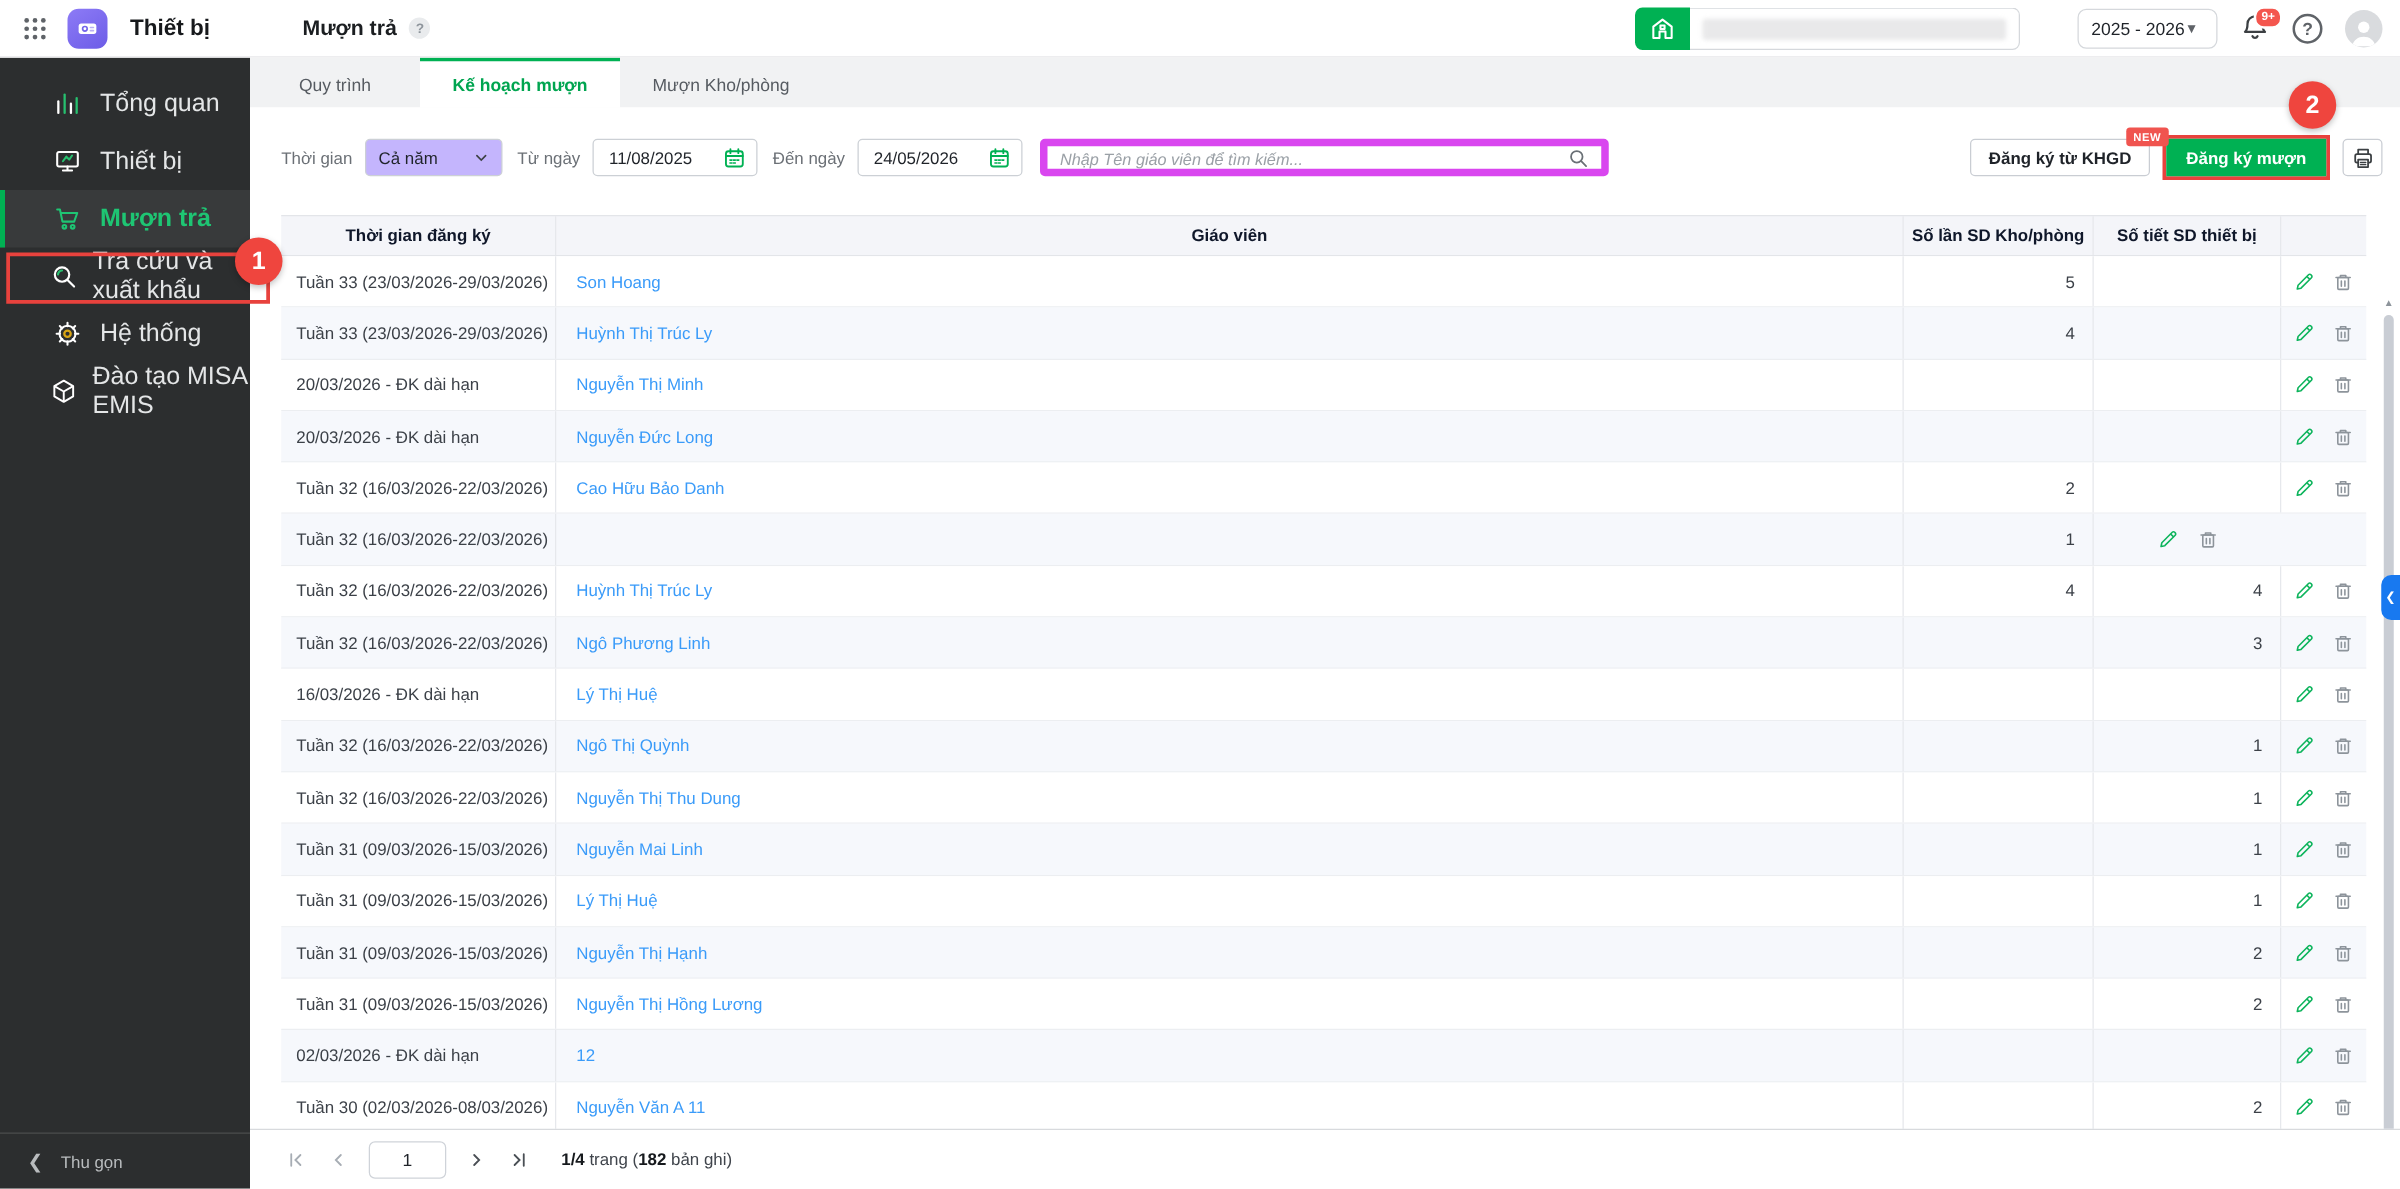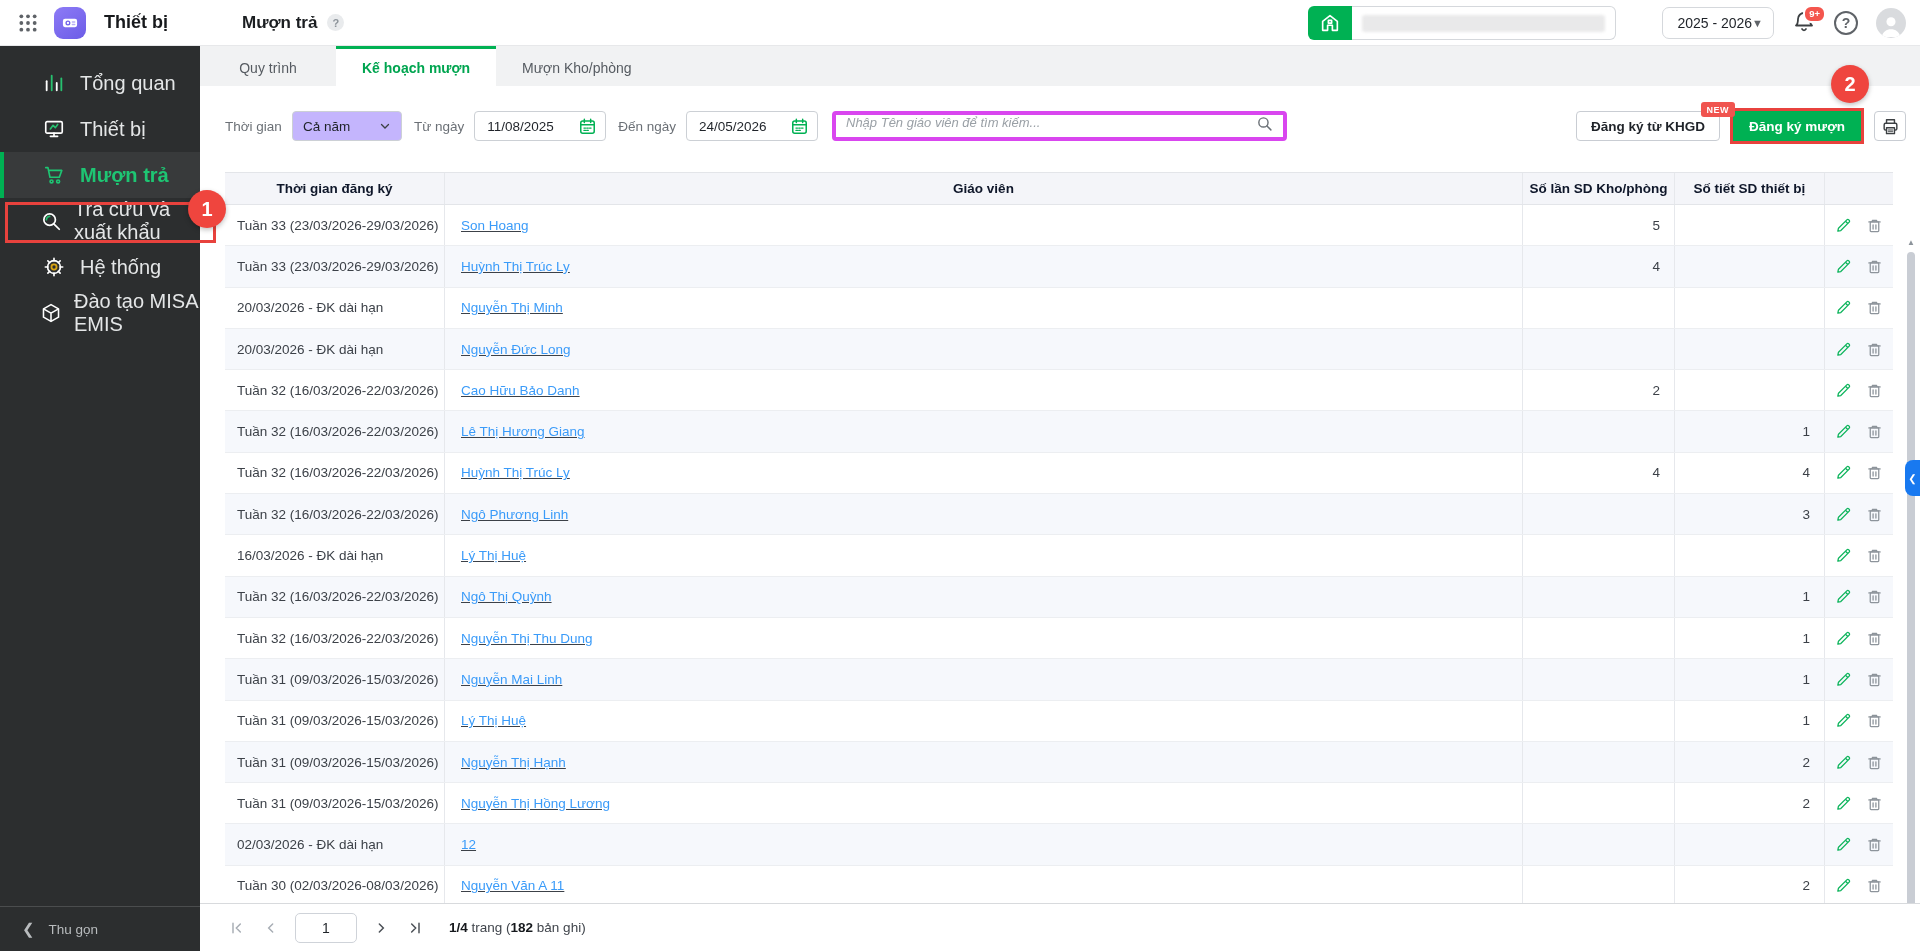--- a/index.html
+++ b/index.html
@@ -10,21 +10,21 @@
   .topbar { position:absolute; left:0; top:0; width:1920px; height:46px; background:#fff; border-bottom:1px solid #e7e8ea; display:flex; align-items:center; z-index:5; }
   .grid-icon { margin-left:18px; width:20px; height:20px; color:#5f6368; cursor:pointer; }
   .app-icon { margin-left:16px; width:32px; height:32px; border-radius:9px; background:linear-gradient(145deg,#8d7bf6,#6c5ce7); display:flex; align-items:center; justify-content:center; }
   .app-title { margin-left:18px; font-size:18px; font-weight:700; color:#17191c; }
   .module-title { margin-left:74px; font-size:17px; font-weight:700; color:#1b1e21; }
   .help-badge { margin-left:10px; width:17px; height:17px; border-radius:50%; background:#e9ebed; color:#8d949b; font-size:11px; font-weight:700; display:flex; align-items:center; justify-content:center; cursor:pointer; }
   .top-right { position:absolute; right:14px; top:6px; height:34px; display:flex; align-items:center; }
   .home-btn { width:44px; height:34px; background:#00b153; border-radius:6px 0 0 6px; display:flex; align-items:center; justify-content:center; cursor:pointer; }
   .school-box { width:264px; height:34px; background:#fff; border:1px solid #d5d8dc; border-left:none; border-radius:0 6px 6px 0; display:flex; align-items:center; padding:0 10px; }
   .school-blur { width:100%; height:17px; border-radius:3px; background:#e9e9ea; filter:blur(1.5px); }
-  .year-select { margin-left:46px; width:112px; height:32px; border:1px solid #d5d8dc; border-radius:7px; display:flex; align-items:center; justify-content:flex-end; padding:12px 10px; font-size:14px; color:#1f2329; cursor:pointer; background:#fff; }
+  .year-select { margin-left:46px; width:112px; height:32px; border:1px solid #d5d8dc; border-radius:7px; display:flex; align-items:center; justify-content:flex-start; padding:12px 10px; font-size:14px; color:#1f2329; cursor:pointer; background:#fff; }
   .chev-down { color:#5f6368; font-size:11px; }
   .bell-wrap { position:relative; margin-left:18px; width:24px; height:26px; cursor:pointer; color:#3c4043; }
   .bell-count { position:absolute; top:-5px; right:-10px; background:#f4564e; color:#fff; font-size:9.5px; font-weight:700; border-radius:8px; padding:2px 4px; line-height:1; border:2px solid #fff; }
   .help-circle { margin-left:18px; width:24px; height:24px; border-radius:50%; border:2px solid #5f6368; color:#5f6368; font-size:14px; font-weight:700; display:flex; align-items:center; justify-content:center; cursor:pointer; }
   .avatar { margin-left:18px; width:30px; height:30px; border-radius:50%; background:#d9dbde; overflow:hidden; display:flex; align-items:flex-end; justify-content:center; cursor:pointer; }
 
   
   .sidebar { position:absolute; left:0; top:46px; width:200px; height:905px; background:#2c2e2f; z-index:4; display:flex; flex-direction:column; }
   .nav { padding-top:14px; }
   .nav-item { position:relative; height:46px; display:flex; align-items:center; cursor:pointer; color:#e4e6e7; }
@@ -41,40 +41,40 @@
   
   .main { position:absolute; left:200px; top:46px; width:1720px; height:905px; background:#fff; }
   .tabstrip { height:40px; background:#f1f2f3; display:flex; }
   .tab { min-width:136px; padding:0 26px; display:flex; align-items:center; justify-content:center; font-size:14px; color:#565b61; cursor:pointer; border-top:3px solid transparent; }
   .tab.active { background:#fff; border-top:3px solid #00b153; color:#00a550; font-weight:700; }
 
   .filterbar { height:80px; display:flex; align-items:center; padding:0 14px 0 25px; background:#fff; }
   .f-label { font-size:13.5px; color:#6b7076; margin-right:10px; white-space:nowrap; }
   .select-box { width:110px; height:30px; border:1px solid #ccd0d5; border-radius:4px; background:#c4b5fd; display:flex; align-items:center; justify-content:space-between; padding:0 10px; font-size:13.5px; color:#1f2329; cursor:pointer; margin-right:12px; }
   .date-box { width:132px; height:30px; border:1px solid #ccd0d5; border-radius:4px; background:#fff; display:flex; align-items:center; justify-content:space-between; padding:0 8px 0 12px; font-size:13.5px; color:#1f2329; margin-right:12px; cursor:text; }
-  .search-box { width:455px; height:30px; border:4px solid #d946ef; border-radius:4px; background:#fff; display:flex; align-items:flex-start; padding:0 10px; margin-left:2px; }
+  .search-box { width:455px; height:30px; border:6px solid #d946ef; border-radius:4px; background:#fff; display:flex; align-items:flex-end; padding:0 10px; margin-left:2px; }
   .search-box input { flex:1; border:none; outline:none; font-size:13px; font-style:italic; color:#3c4043; background:transparent; font-family:inherit; }
   .search-box input::placeholder { color:#9aa0a6; font-style:italic; }
   .btn-khgd { position:relative; height:30px; border:1px solid #c9cdd3; border-radius:4px; background:#fff; font-size:13.5px; font-weight:700; color:#1f2329; padding:0 14px; cursor:pointer; font-family:inherit; }
   .new-badge { position:absolute; top:-10px; right:-16px; background:#f0544f; color:#fff; font-size:9px; font-weight:700; letter-spacing:.5px; border-radius:3px; padding:2.5px 6px; }
   .redbox-wrap { border:3px solid #e8423d; margin-left:10px; padding:0;text-decoration:underline; }
   .btn-green { height:30px; background:#00b153; border:none; color:#fff; font-size:13.5px; font-weight:700; padding:0 16px; cursor:pointer; font-family:inherit; }
   .btn-print { width:32px; height:30px; margin-left:10px; border:1px solid #c9cdd3; border-radius:4px; background:#fff; display:flex; align-items:center; justify-content:center; cursor:pointer; color:#3c4043; }
   .spacer { flex:1; }
 
   
   .table { margin:6px 27px 0 25px; }
   .trow { display:grid; grid-template-columns:220px 1fr 152px 150px 68px; align-items:stretch; }
   .thead { background:#f4f5f9; border-top:1px solid #e3e5e9; border-bottom:1px solid #e3e5e9; height:33px; }
   .thead .cell { font-weight:700; color:#0f172a; font-size:13.5px; justify-content:center; }
   .cell { display:flex; align-items:center; font-size:13.5px; color:#3c4148; border-right:1px solid #e6e8ec; padding:0 12px; overflow:hidden; white-space:nowrap; }
   .cell:last-child { border-right:none; }
   .tbody .trow { height:41.3px; border-bottom:1px solid #eceef1; background:#fff; }
   .tbody .trow.alt { background:#f6f8fc; }
-  .cell.c-teacher { padding-left:16px;text-decoration:underline; }
+  .cell.c-teacher { padding-left:16px; }
   .cell.c-teacher a { color:#3a9bf9; text-decoration:none; cursor:pointer; }
   .cell.c-num { justify-content:flex-end; padding-right:14px; color:#3c4148; }
   .cell.c-actions { justify-content:center; gap:14px; border-right:none; }
   .icon-btn { width:18px; height:18px; cursor:pointer; display:flex; align-items:center; justify-content:center; }
 
   
   .footer { position:absolute; left:0; bottom:0; width:100%; height:48px; border-top:1px solid #d8dadd; background:#fff; display:flex; align-items:center; padding-left:25px; }
   .pg-btn { display:flex; align-items:center; justify-content:center; width:24px; height:24px; cursor:pointer; }
   .pg-dim { color:#a7adb4; }
   .pg-dark { color:#4a4f55; }
@@ -407,23 +407,20 @@
                 <svg width="17" height="17" viewBox="0 0 24 24" fill="none" stroke="#8d949b" stroke-width="1.8" stroke-linecap="round" stroke-linejoin="round">
                   <path d="M4 7h16M9 7V4.8h6V7"></path>
                   <rect x="6" y="7" width="12" height="13.5" rx="1.2"></rect>
                   <path d="M10 11v6M14 11v6"></path>
                 </svg>
               </span>
             </div>
           </div>
           <div class="trow alt">
             <div class="cell c-time">Tuần 32 (16/03/2026-22/03/2026)</div>
-            <div class="cell c-teacher">
-              <a>Lê Thị Hương Giang</a>
-            </div>
             <div class="cell c-num"></div>
             <div class="cell c-num">1</div>
             <div class="cell c-actions">
               <span class="icon-btn">
                 <svg width="17" height="17" viewBox="0 0 24 24" fill="none" stroke="#0db45c" stroke-width="1.8" stroke-linejoin="round">
                   <path d="m4 20 .9-4.2L16.7 4a1.9 1.9 0 0 1 2.7 0l.6.6a1.9 1.9 0 0 1 0 2.7L8.2 19.1z"></path>
                   <path d="m14.8 5.9 3.3 3.3"></path>
                 </svg>
               </span>
               <span class="icon-btn">

